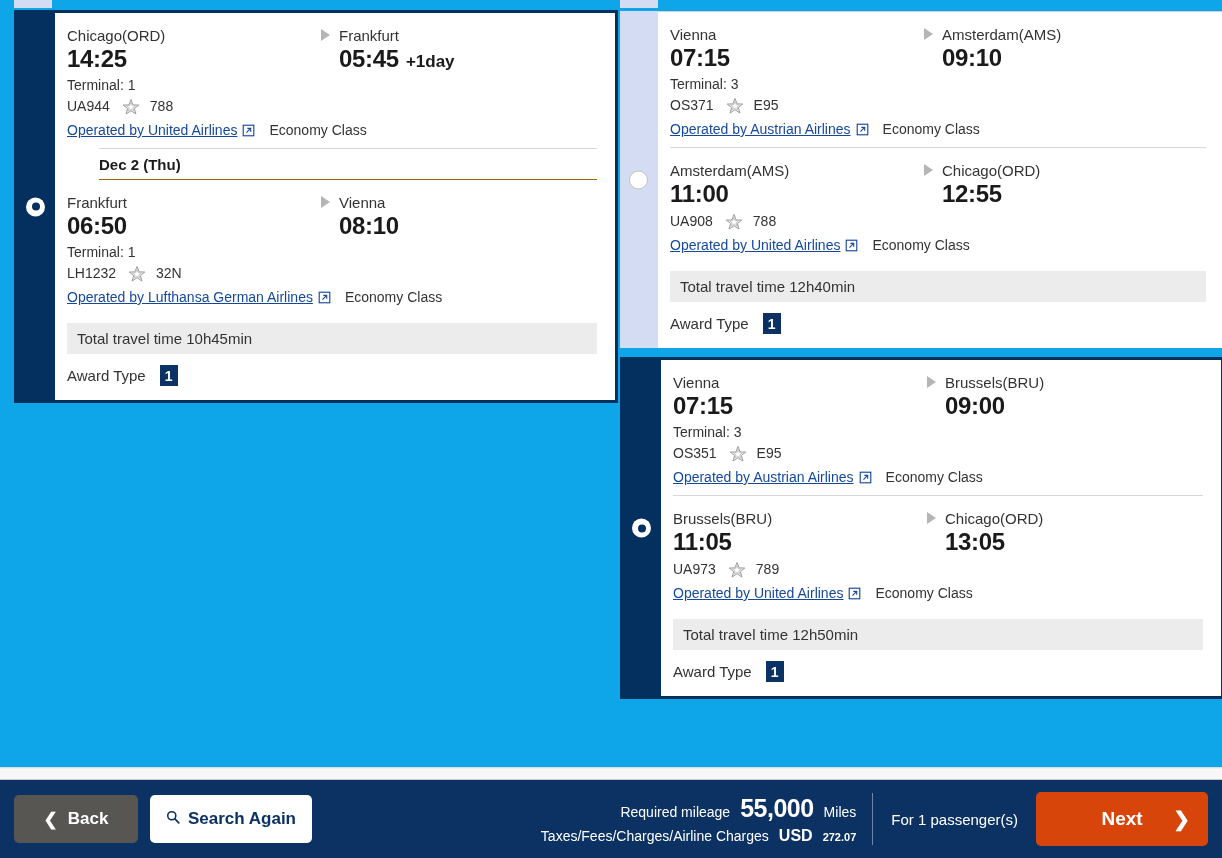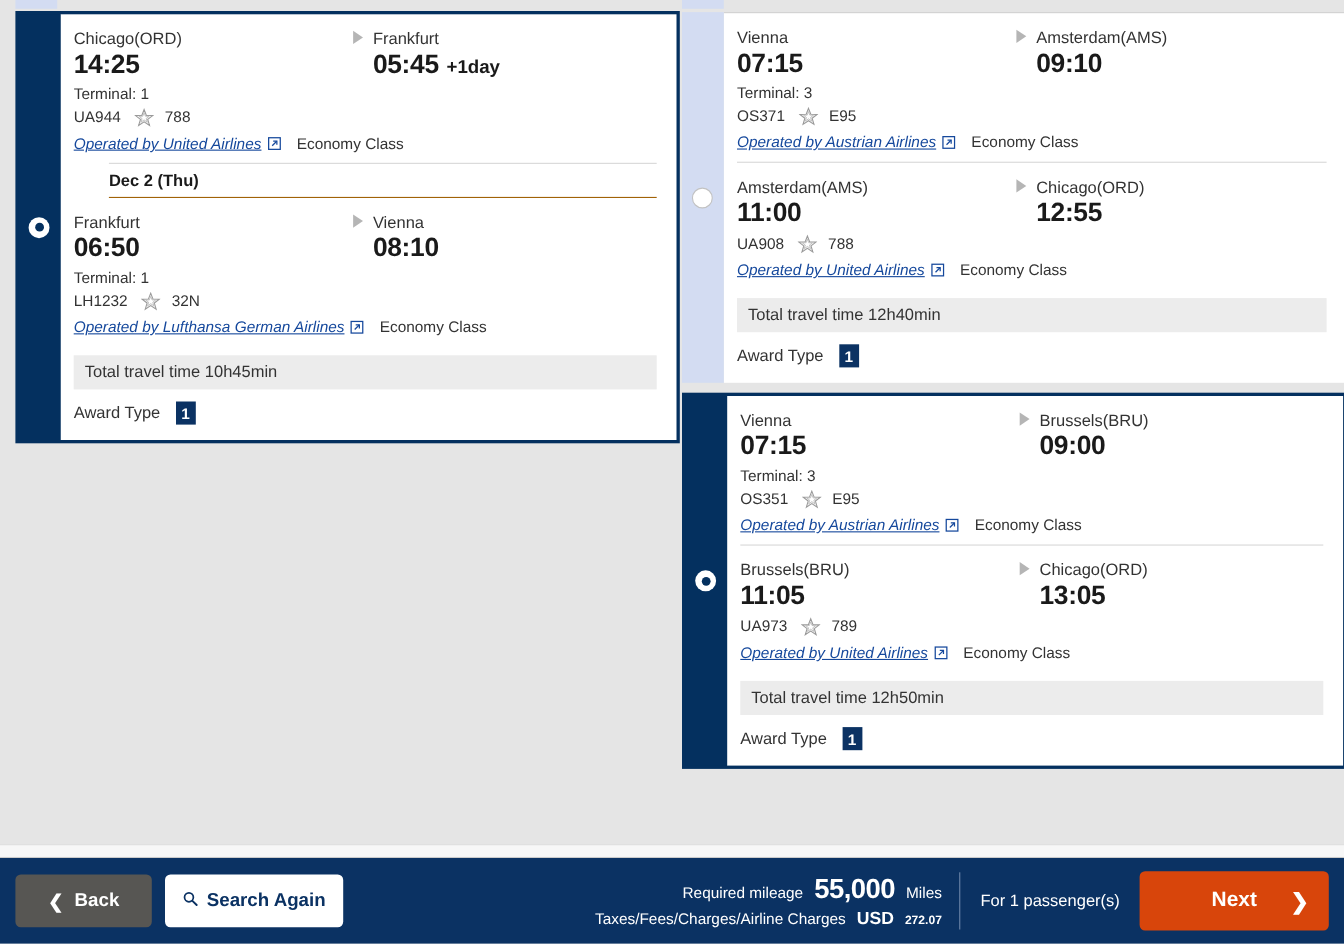--- a/index.html
+++ b/index.html
@@ -3,21 +3,21 @@
 <meta charset="utf-8">
 <style>
   * { box-sizing: border-box; }
   html, body {
     margin: 0; padding: 0;
     width: 1222px; height: 858px;
     background: #ffffff;
     font-family: "Liberation Sans", sans-serif;
     overflow: hidden;
   }
-  #app { position: relative; width: 1222px; height: 858px; background:#e5e5e5;padding-left:48px; }
+  #app { position: relative; width: 1222px; height: 858px; background:#0ea5e9;padding-left:48px; }
 
   
   .col { position: absolute; top: 0; width: 604px; }
   .col-left  { left: 14px; }
   .col-right { left: 620px; }
 
   
   .frag { height: 8px; }
   .frag .frag-strip { width: 38px; height: 8px; background: #d3dcf2; }
 
@@ -73,21 +73,20 @@
 
   .flightline { display: flex; align-items: flex-start; margin-top: 5px; }
   .flightno { font-size: 14px; color: #333333; min-width: 0; }
   .star-icon { margin: 0 10px 0 12px; display: inline-flex; }
   .equip { font-size: 14px; color: #333333; }
 
   .operline { display: flex; align-items: center; margin-top: 6px; }
   .oper-link {
     font-size: 14px; color: #15489c; text-decoration: underline;
     cursor: pointer;
-    font-style: italic;
   }
   .ext-icon { margin-left: 5px; display: inline-flex; }
   .cabin { font-size: 14px; color: #333333; margin-left: 14px; }
 
   
   .date-row {
     border-top: 1px solid #d8d8d8;
     border-bottom: 1px solid #a16207;
     padding: 7px 0 6px 0;
     font-size: 15px; font-weight: bold; color: #1a1a1a; margin-left: 32px;

